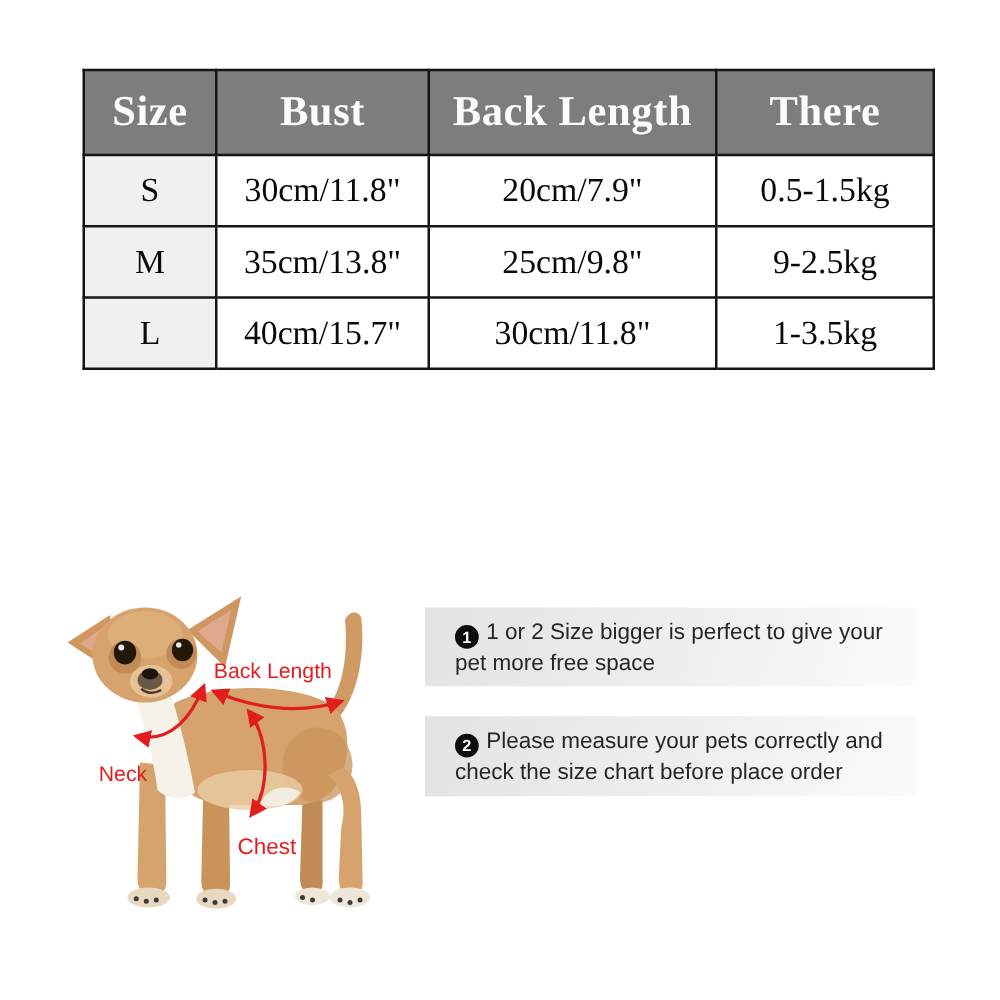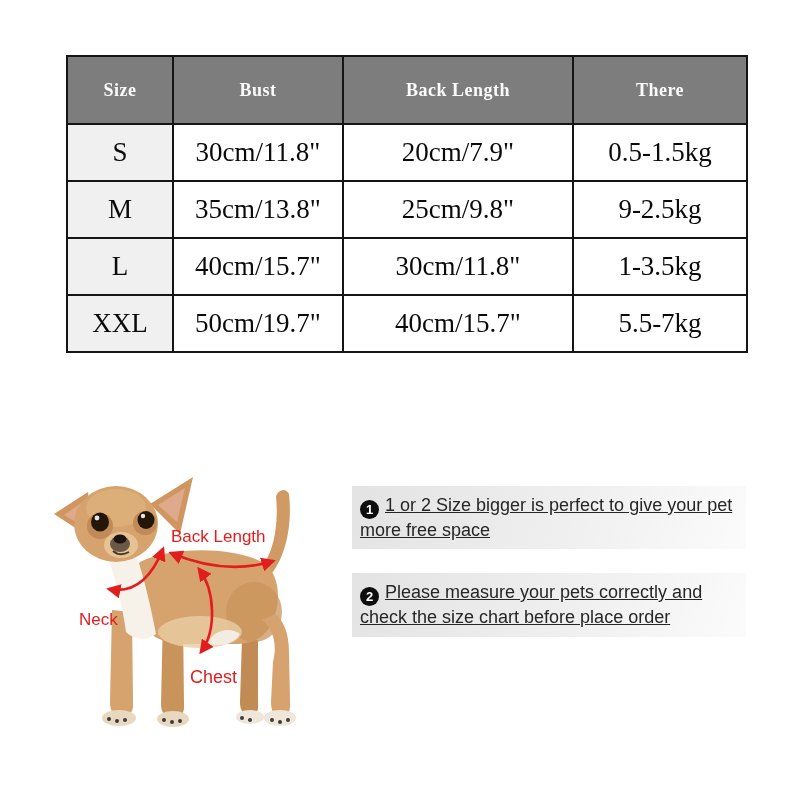--- a/index.html
+++ b/index.html
@@ -15,43 +15,42 @@
   }
   .size-table col.c1 { width:106px; }
   .size-table col.c2 { width:170px; }
   .size-table col.c3 { width:230px; }
   .size-table col.c4 { width:174px; }
   .size-table th, .size-table td {
     border:2px solid #151515; text-align:center; vertical-align:middle;
   }
   .size-table th {
     height:68px; background:#7d7d7d; color:#fbfbfb;
-    font-size:18px; font-weight:bold; letter-spacing:0.5px;
+    font-size:34px; font-weight:bold; letter-spacing:0.5px;
   }
   .size-table td { height:57px; font-size:27px; color:#0a0a0a; background:#ffffff; }
   .size-table td.rowhead { background:#f0f0f0; }
 
   
   .dog-area { position:absolute; left:30px; top:462px; width:315px; height:330px; }
   .dog-area svg { position:absolute; left:0; top:0; }
   .measure-label {
     position:absolute; color:#e21d1d; font-size:17px; line-height:18px;
     white-space:nowrap; font-weight:normal;
   }
   .lbl-backlength { left:141px; top:66px; }
   .lbl-neck       { left:49px;  top:149px; }
   .lbl-chest      { left:160px; top:206px; font-size:18px; }
 
   
   .note {
-    position:absolute; left:352px; width:394px;
+    position:absolute; left:340px; width:394px;
     background:linear-gradient(110deg, #e3e3e3 0%, #efefef 55%, #fbfbfb 100%);
     color:#262626; font-size:18px; line-height:22px;
-    padding:8px 12px 8px 8px;
-    text-decoration:underline;
+    padding:8px 12px 8px 24px;
   }
   .note-1 { top:486px; min-height:59px; }
   .note-2 { top:573px; min-height:64px; }
   .note-3 { top:661px; min-height:78px; }
   .bullet {
     display:inline-flex; align-items:center; justify-content:center;
     width:19px; height:19px; border-radius:50%;
     background:#0d0d0d; color:#ffffff;
     font-size:13px; font-weight:bold; line-height:19px;
     margin-right:6px; vertical-align:-3px;
@@ -88,26 +87,20 @@
         <td class="rowhead">M</td>
         <td>35cm/13.8"</td>
         <td>25cm/9.8"</td>
         <td>9-2.5kg</td>
       </tr>
       <tr>
         <td class="rowhead">L</td>
         <td>40cm/15.7"</td>
         <td>30cm/11.8"</td>
         <td>1-3.5kg</td>
-      </tr>
-      <tr>
-        <td class="rowhead">XXL</td>
-        <td>50cm/19.7"</td>
-        <td>40cm/15.7"</td>
-        <td>5.5-7kg</td>
       </tr>
     </tbody>
   </table>
 
   <div class="dog-area">
     <svg width="315" height="330" viewBox="0 0 315 330">
       <defs>
         <marker id="ah" viewBox="0 0 10 10" refX="8" refY="5" markerWidth="5.5" markerHeight="5.5" orient="auto-start-reverse">
           <path d="M0,0 L10,5 L0,10 z" fill="#e21d1d"></path>
         </marker>

